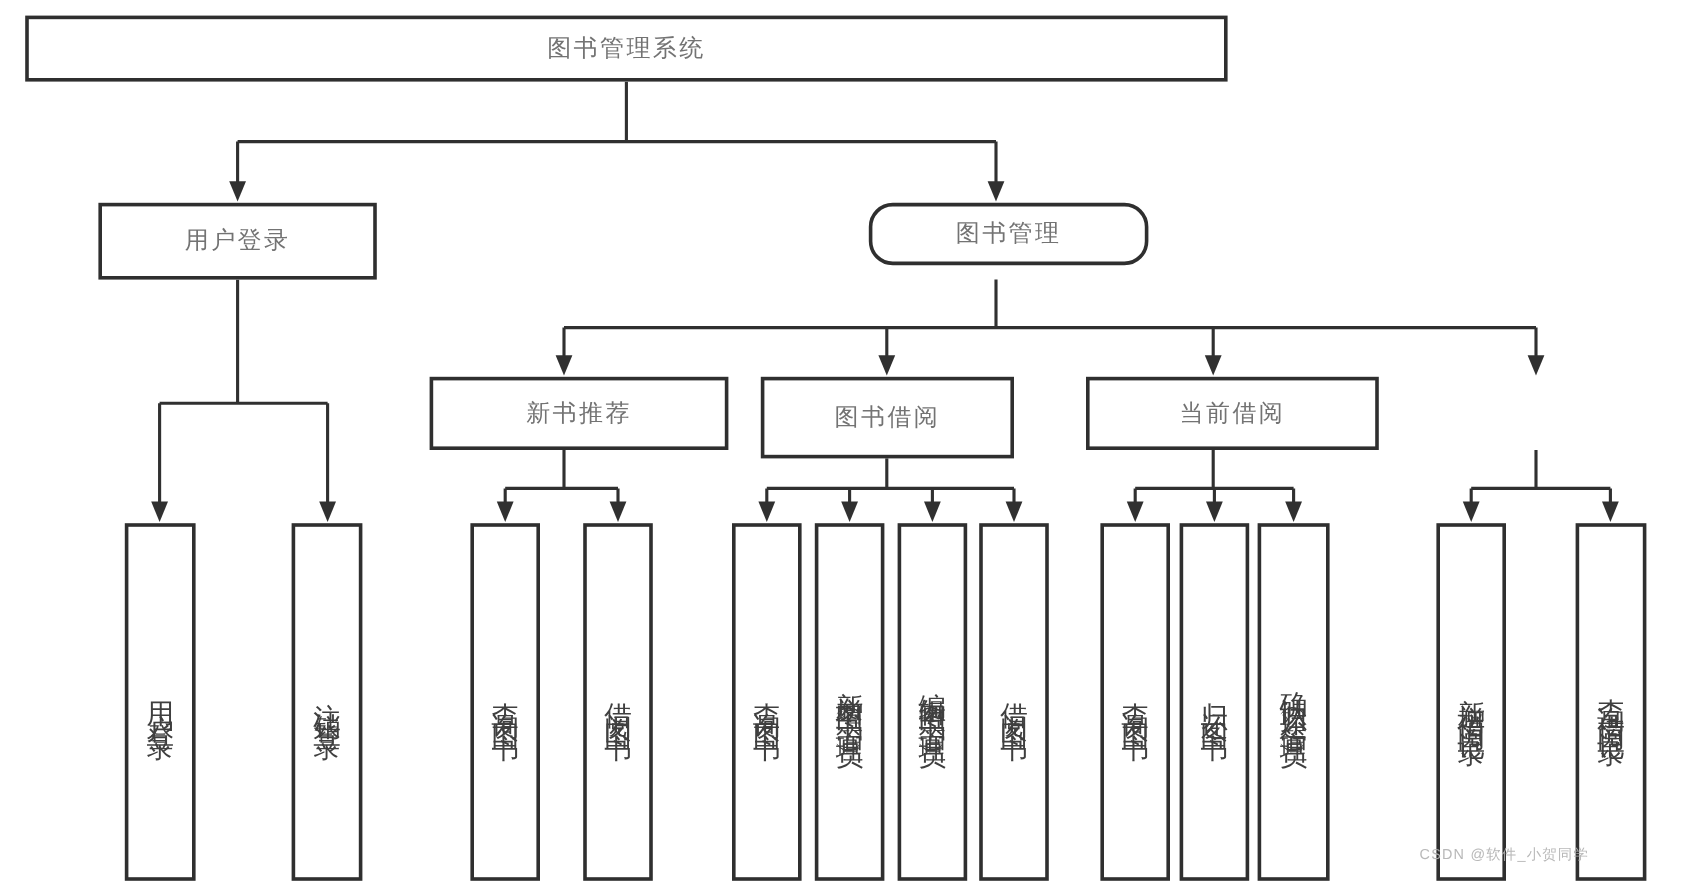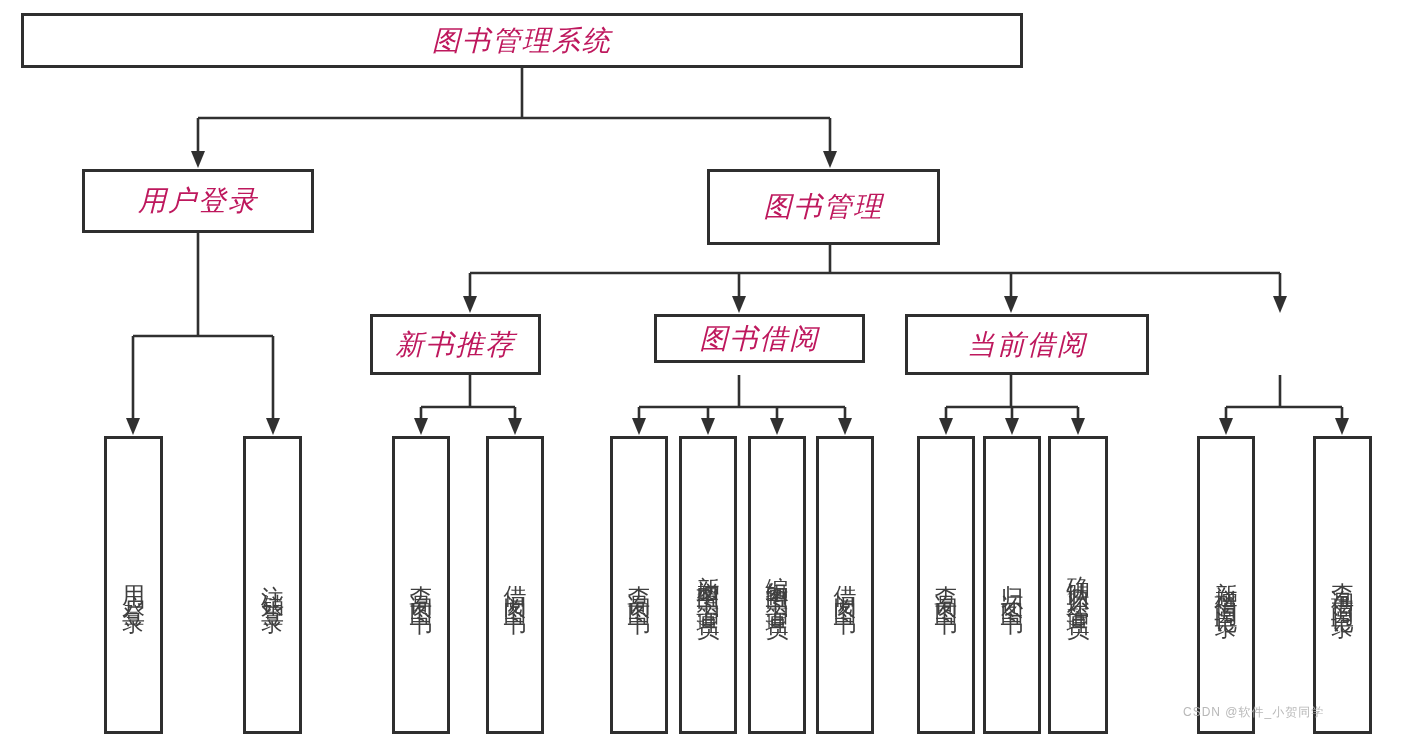--- a/index.html
+++ b/index.html
@@ -34,26 +34,25 @@
   .node {
     position: absolute;
     box-sizing: border-box;
     background: #ffffff;
     border: 3px solid #2f2f2f;
     display: flex;
     align-items: center;
     justify-content: center;
   }
   .hl {
-    font-size: 28px;
+    font-size: 20px;
     letter-spacing: 2px;
-    color: #be185d;
+    color: #737373;
     white-space: nowrap;
     line-height: 1;
-    font-style: italic;
   }
   .vl {
     writing-mode: vertical-rl;
     text-orientation: mixed;
     font-size: 23px;
     letter-spacing: 9px;
     line-height: 1;
     color: #3f3f3f;
     white-space: nowrap;
   }
@@ -118,28 +117,28 @@
     </g>
   </svg>
 
   <div class="node" style="left:21px; top:13px; width:1002px; height:55px;">
     <span class="hl">图书管理系统</span>
   </div>
 
   <div class="node" style="left:82px; top:169px; width:232px; height:64px;">
     <span class="hl">用户登录</span>
   </div>
-  <div class="node" style="left:707px; top:169px; width:233px; height:76px;">
+  <div class="node" style="left:724px; top:169px; width:233px; height:52px;border-radius:20px;">
     <span class="hl">图书管理</span>
   </div>
 
-  <div class="node" style="left:370px; top:314px; width:171px; height:61px;">
+  <div class="node" style="left:358px; top:314px; width:249px; height:61px;">
     <span class="hl">新书推荐</span>
   </div>
-  <div class="node" style="left:634px; top:314px; width:211px; height:49px;margin-left:20px;">
+  <div class="node" style="left:634px; top:314px; width:211px; height:68px;">
     <span class="hl">图书借阅</span>
   </div>
   <div class="node" style="left:905px; top:314px; width:244px; height:61px;">
     <span class="hl">当前借阅</span>
   </div>
 
   <div class="node" style="left:104px; top:436px; width:59px; height:298px;">
     <span class="vl">用户登录</span>
   </div>
   <div class="node" style="left:243px; top:436px; width:59px; height:298px;">

